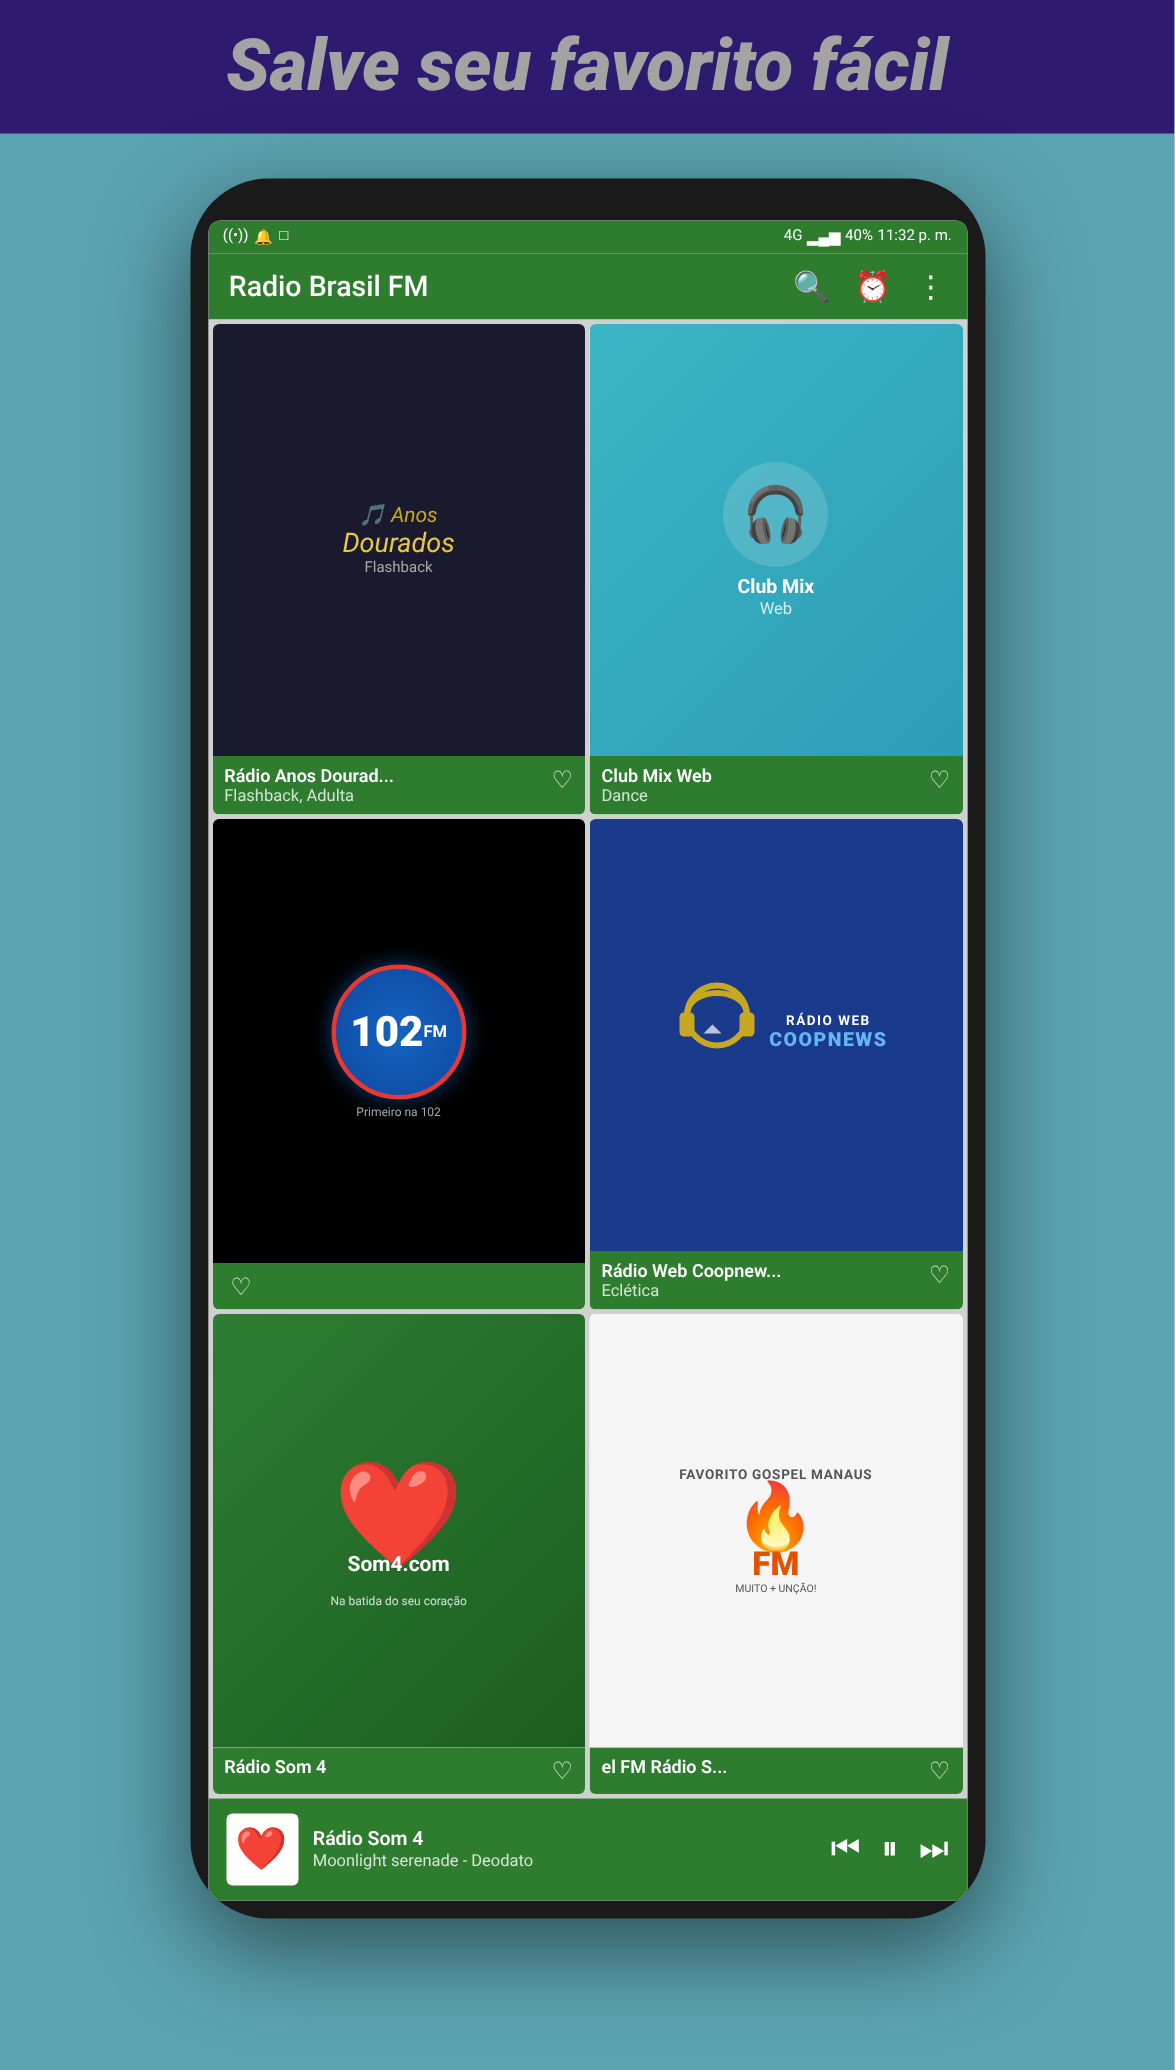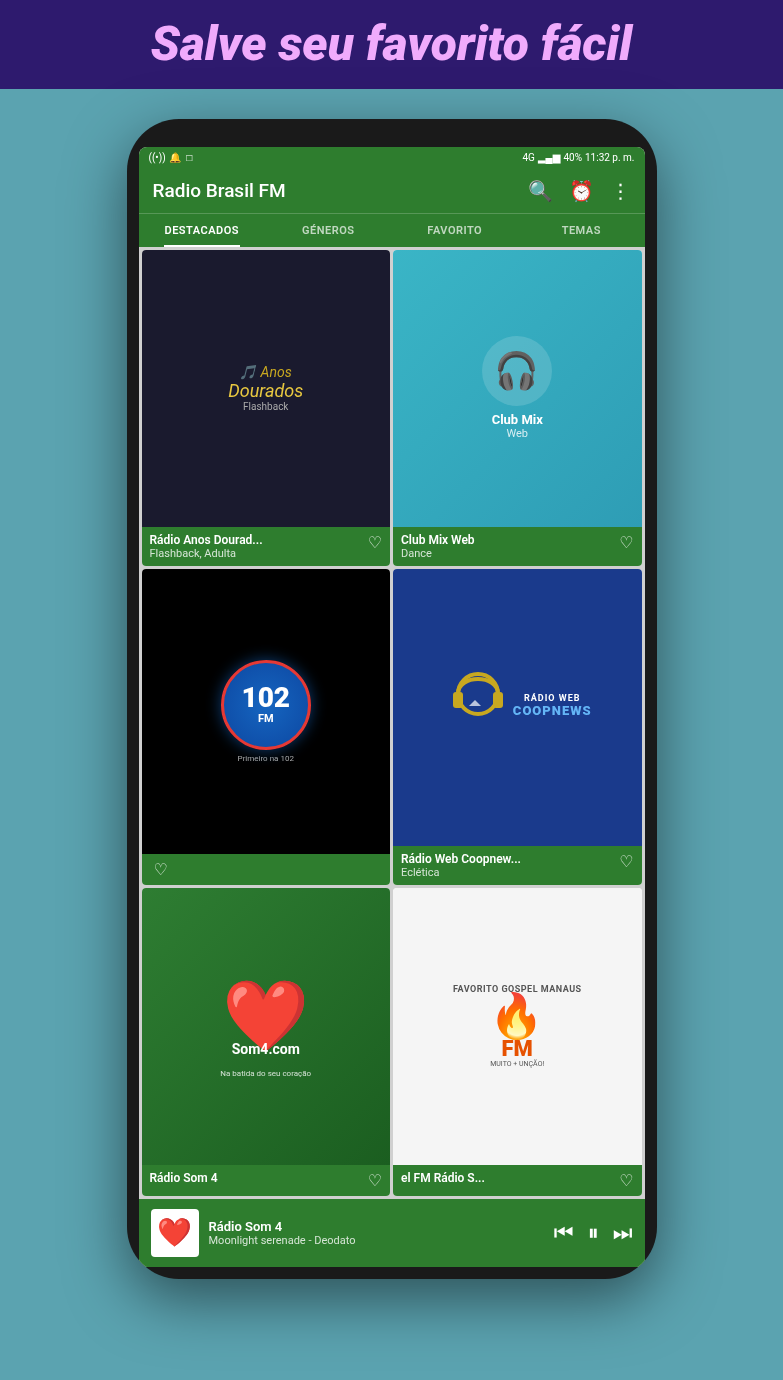--- a/index.html
+++ b/index.html
@@ -15,21 +15,21 @@
     }
 
     
     .banner {
       width: 100%;
       background: #2e1a6e;
       padding: 18px 30px;
       text-align: center;
     }
     .banner-title {
-      color: #f0abfc;
+      color: #a3a3a3;
       font-size: 48px;
       font-weight: 900;
       font-style: italic;
       line-height: 1.1;
     }
 
     
     .phone-wrapper {
       margin-top: 30px;
       position: relative;
@@ -211,21 +211,21 @@
     }
     .fm102-logo {
       text-align: center;
     }
     .fm102-circle {
       width: 90px;
       height: 90px;
       border-radius: 50%;
       background: radial-gradient(circle, #1565c0, #0d47a1);
       display: flex;
-      flex-direction: column;
+      flex-direction: row;
       align-items: center;
       justify-content: center;
       position: relative;
       border: 3px solid #e53935;
       box-shadow: 0 0 15px rgba(21,101,192,0.6);
     }
     .fm102-number {
       font-size: 28px;
       font-weight: 900;
       color: white;
@@ -395,34 +395,20 @@
 
       <div class="app-header">
         <span class="app-title">Radio Brasil FM</span>
         <div class="header-icons">
           <span class="header-icon">🔍</span>
           <span class="header-icon">⏰</span>
           <span class="header-icon">⋮</span>
         </div>
       </div>
 
-      <div class="tabs">
-        <div class="tab active">
-          <span>DESTACADOS</span>
-        </div>
-        <div class="tab">
-          <span>GÉNEROS</span>
-        </div>
-        <div class="tab">
-          <span>FAVORITO</span>
-        </div>
-        <div class="tab">
-          <span>TEMAS</span>
-        </div>
-      </div>
 
       <div class="content">
 
         <div class="radio-card">
           <div class="card-image">
             <div class="card1-bg">
               <div class="card1-text-logo">
                 <div style="font-size:14px;color:#c8a820;">🎵 Anos</div>
                 <div style="font-size:18px;color:#e8c840;">Dourados</div>
                 <div style="font-size:10px;color:#aaa;font-style:normal;">Flashback</div>

